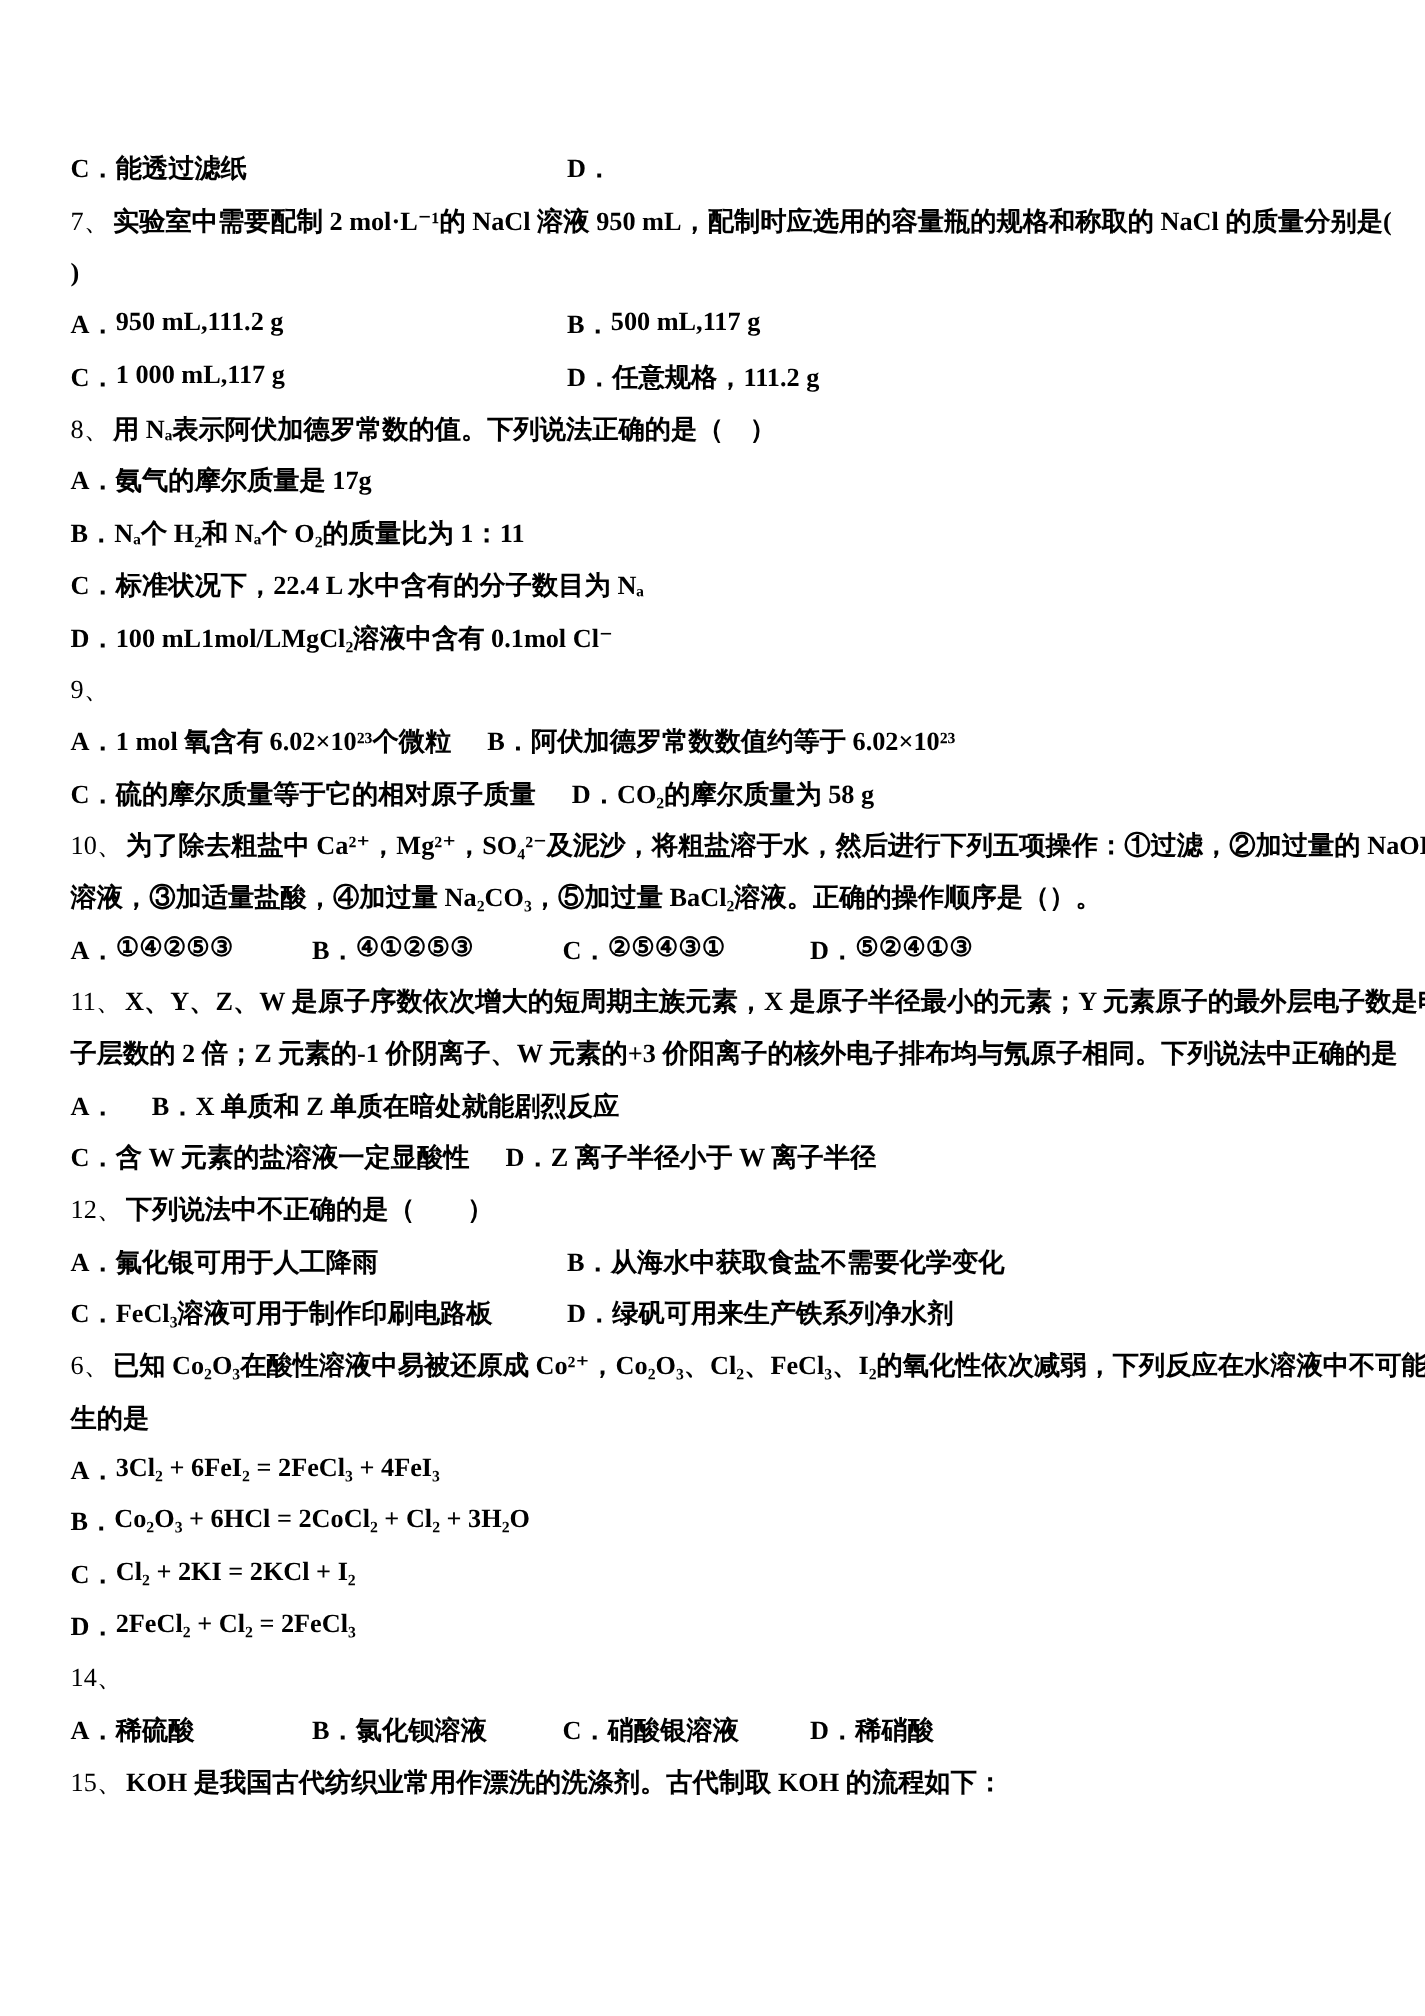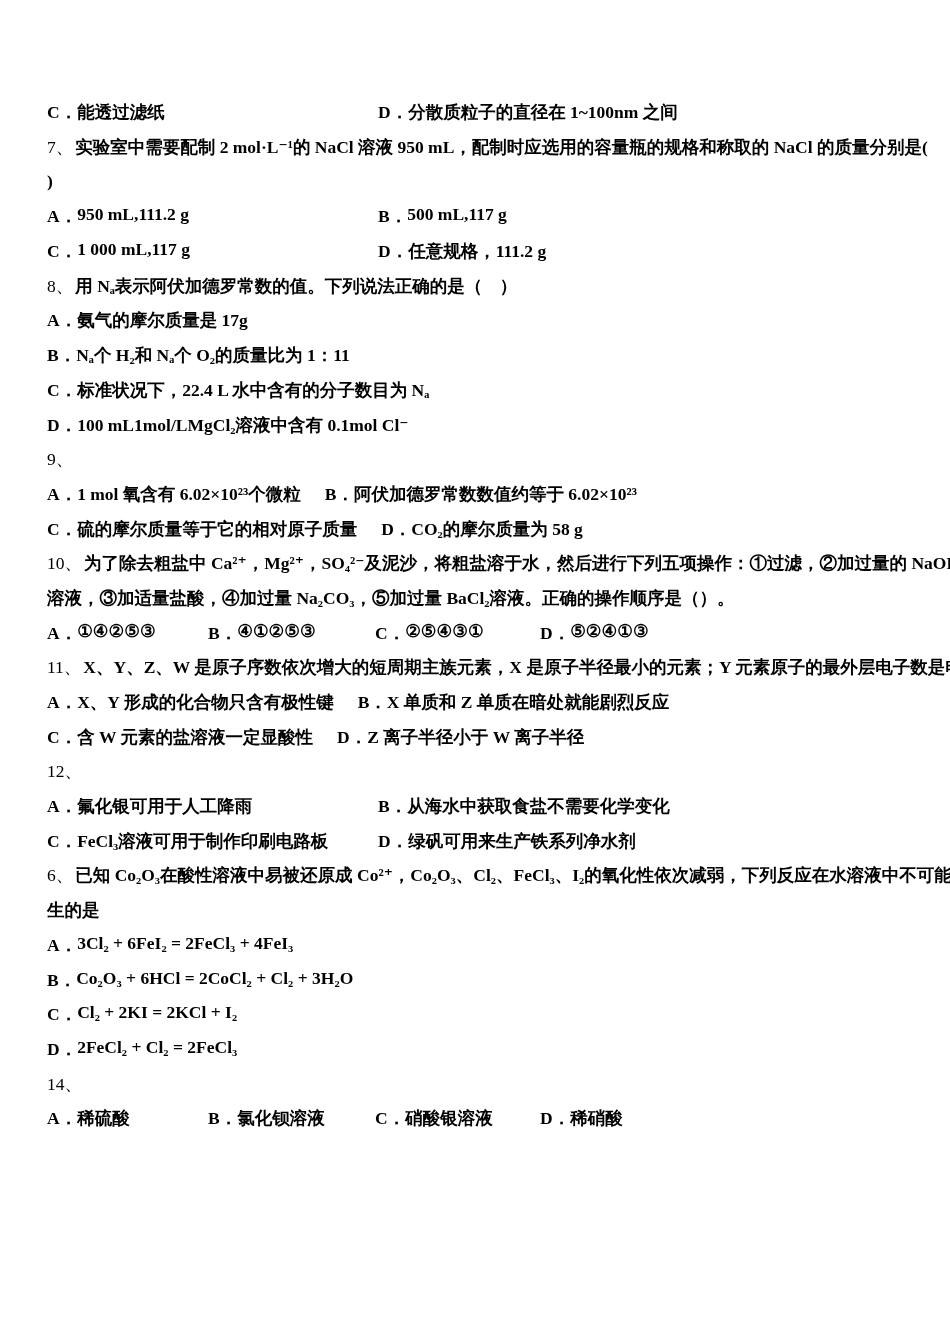--- a/index.html
+++ b/index.html
@@ -36,21 +36,21 @@
   .row-4col .opt:nth-child(3){flex:0 0 165px;}
   
   .row-inline{gap:24px;}
 </style>
 </head>
 <body>
 
 <div class="page">
   <div id="doc">
       <div>
-        <div class="line row-2col"><span class="opt"><span class="opt-label">C．</span><span class="opt-text">能透过滤纸</span></span><span class="opt"><span class="opt-label">D．</span><span class="opt-text">分散质粒子的直径在 1~100nm 之间</span></span></div>
+        <div class="line row-2col"><span class="opt"><span class="opt-label">C．</span><span class="opt-text">能透过滤纸</span></span><span class="opt"><span class="opt-label">D．</span></span></div>
       </div>
       <div>
         <div class="line"><span class="qnum">7、</span><span class="stem">实验室中需要配制 2 mol·L⁻¹的 NaCl 溶液 950 mL，配制时应选用的容量瓶的规格和称取的 NaCl 的质量分别是(</span></div>
         <div class="line"><span class="stem">)</span></div>
         <div class="line row-2col"><span class="opt"><span class="opt-label">A．</span><span class="opt-text">950 mL,111.2 g</span></span><span class="opt"><span class="opt-label">B．</span><span class="opt-text">500 mL,117 g</span></span></div>
         <div class="line row-2col"><span class="opt"><span class="opt-label">C．</span><span class="opt-text">1 000 mL,117 g</span></span><span class="opt"><span class="opt-label">D．</span><span class="opt-text">任意规格，111.2 g</span></span></div>
       </div>
       <div>
         <div class="line"><span class="qnum">8、</span><span class="stem">用 Nₐ表示阿伏加德罗常数的值。下列说法正确的是（　）</span></div>
         <div class="line"><span class="opt"><span class="opt-label">A．</span><span class="opt-text">氨气的摩尔质量是 17g</span></span></div>
@@ -63,34 +63,38 @@
         <div class="line row-inline"><span class="opt"><span class="opt-label">A．</span><span class="opt-text">1 mol 氧含有 6.02×10²³个微粒</span></span><span class="opt"><span class="opt-label">B．</span><span class="opt-text">阿伏加德罗常数数值约等于 6.02×10²³</span></span></div>
         <div class="line row-inline"><span class="opt"><span class="opt-label">C．</span><span class="opt-text">硫的摩尔质量等于它的相对原子质量</span></span><span class="opt"><span class="opt-label">D．</span><span class="opt-text">CO₂的摩尔质量为 58 g</span></span></div>
       </div>
       <div>
         <div class="line"><span class="qnum">10、</span><span class="stem">为了除去粗盐中 Ca²⁺，Mg²⁺，SO₄²⁻及泥沙，将粗盐溶于水，然后进行下列五项操作：①过滤，②加过量的 NaOH</span></div>
         <div class="line"><span class="stem">溶液，③加适量盐酸，④加过量 Na₂CO₃，⑤加过量 BaCl₂溶液。正确的操作顺序是（）。</span></div>
         <div class="line row-4col"><span class="opt"><span class="opt-label">A．</span><span class="opt-text">①④②⑤③</span></span><span class="opt"><span class="opt-label">B．</span><span class="opt-text">④①②⑤③</span></span><span class="opt"><span class="opt-label">C．</span><span class="opt-text">②⑤④③①</span></span><span class="opt"><span class="opt-label">D．</span><span class="opt-text">⑤②④①③</span></span></div>
       </div>
       <div>
         <div class="line"><span class="qnum">11、</span><span class="stem">X、Y、Z、W 是原子序数依次增大的短周期主族元素，X 是原子半径最小的元素；Y 元素原子的最外层电子数是电</span></div>
-        <div class="line row-inline"><span class="opt"><span class="opt-label">A．</span><span class="opt-text">X、Y 形成的化合物只含有极性键</span></span><span class="opt"><span class="opt-label">B．</span><span class="opt-text">X 单质和 Z 单质在暗处就能剧烈反应</span></span></div>
+        <div class="line"><span class="stem">子层数的 2 倍；Z 元素的-1 价阴离子、W 元素的+3 价阳离子的核外电子排布均与氖原子相同。下列说法中正确的是</span></div>
+        <div class="line row-inline"><span class="opt"><span class="opt-label">A．</span></span><span class="opt"><span class="opt-label">B．</span><span class="opt-text">X 单质和 Z 单质在暗处就能剧烈反应</span></span></div>
         <div class="line row-inline"><span class="opt"><span class="opt-label">C．</span><span class="opt-text">含 W 元素的盐溶液一定显酸性</span></span><span class="opt"><span class="opt-label">D．</span><span class="opt-text">Z 离子半径小于 W 离子半径</span></span></div>
       </div>
       <div>
-        <div class="line"><span class="qnum">12、</span></div>
+        <div class="line"><span class="qnum">12、</span><span class="stem">下列说法中不正确的是（　　）</span></div>
         <div class="line row-2col"><span class="opt"><span class="opt-label">A．</span><span class="opt-text">氟化银可用于人工降雨</span></span><span class="opt"><span class="opt-label">B．</span><span class="opt-text">从海水中获取食盐不需要化学变化</span></span></div>
         <div class="line row-2col"><span class="opt"><span class="opt-label">C．</span><span class="opt-text">FeCl₃溶液可用于制作印刷电路板</span></span><span class="opt"><span class="opt-label">D．</span><span class="opt-text">绿矾可用来生产铁系列净水剂</span></span></div>
       </div>
       <div>
         <div class="line"><span class="qnum">6、</span><span class="stem">已知 Co₂O₃在酸性溶液中易被还原成 Co²⁺，Co₂O₃、Cl₂、FeCl₃、I₂的氧化性依次减弱，下列反应在水溶液中不可能发</span></div>
         <div class="line"><span class="stem">生的是</span></div>
         <div class="line"><span class="opt"><span class="opt-label">A．</span><span class="opt-text">3Cl₂ + 6FeI₂ = 2FeCl₃ + 4FeI₃</span></span></div>
         <div class="line"><span class="opt"><span class="opt-label">B．</span><span class="opt-text">Co₂O₃ + 6HCl = 2CoCl₂ + Cl₂ + 3H₂O</span></span></div>
         <div class="line"><span class="opt"><span class="opt-label">C．</span><span class="opt-text">Cl₂ + 2KI = 2KCl + I₂</span></span></div>
         <div class="line"><span class="opt"><span class="opt-label">D．</span><span class="opt-text">2FeCl₂ + Cl₂ = 2FeCl₃</span></span></div>
       </div>
       <div>
         <div class="line"><span class="qnum">14、</span></div>
         <div class="line row-4col"><span class="opt"><span class="opt-label">A．</span><span class="opt-text">稀硫酸</span></span><span class="opt"><span class="opt-label">B．</span><span class="opt-text">氯化钡溶液</span></span><span class="opt"><span class="opt-label">C．</span><span class="opt-text">硝酸银溶液</span></span><span class="opt"><span class="opt-label">D．</span><span class="opt-text">稀硝酸</span></span></div>
       </div>
+      <div>
+        <div class="line"><span class="qnum">15、</span><span class="stem">KOH 是我国古代纺织业常用作漂洗的洗涤剂。古代制取 KOH 的流程如下：</span></div>
+      </div>
     </div>
 </div>
 
 </body></html>

